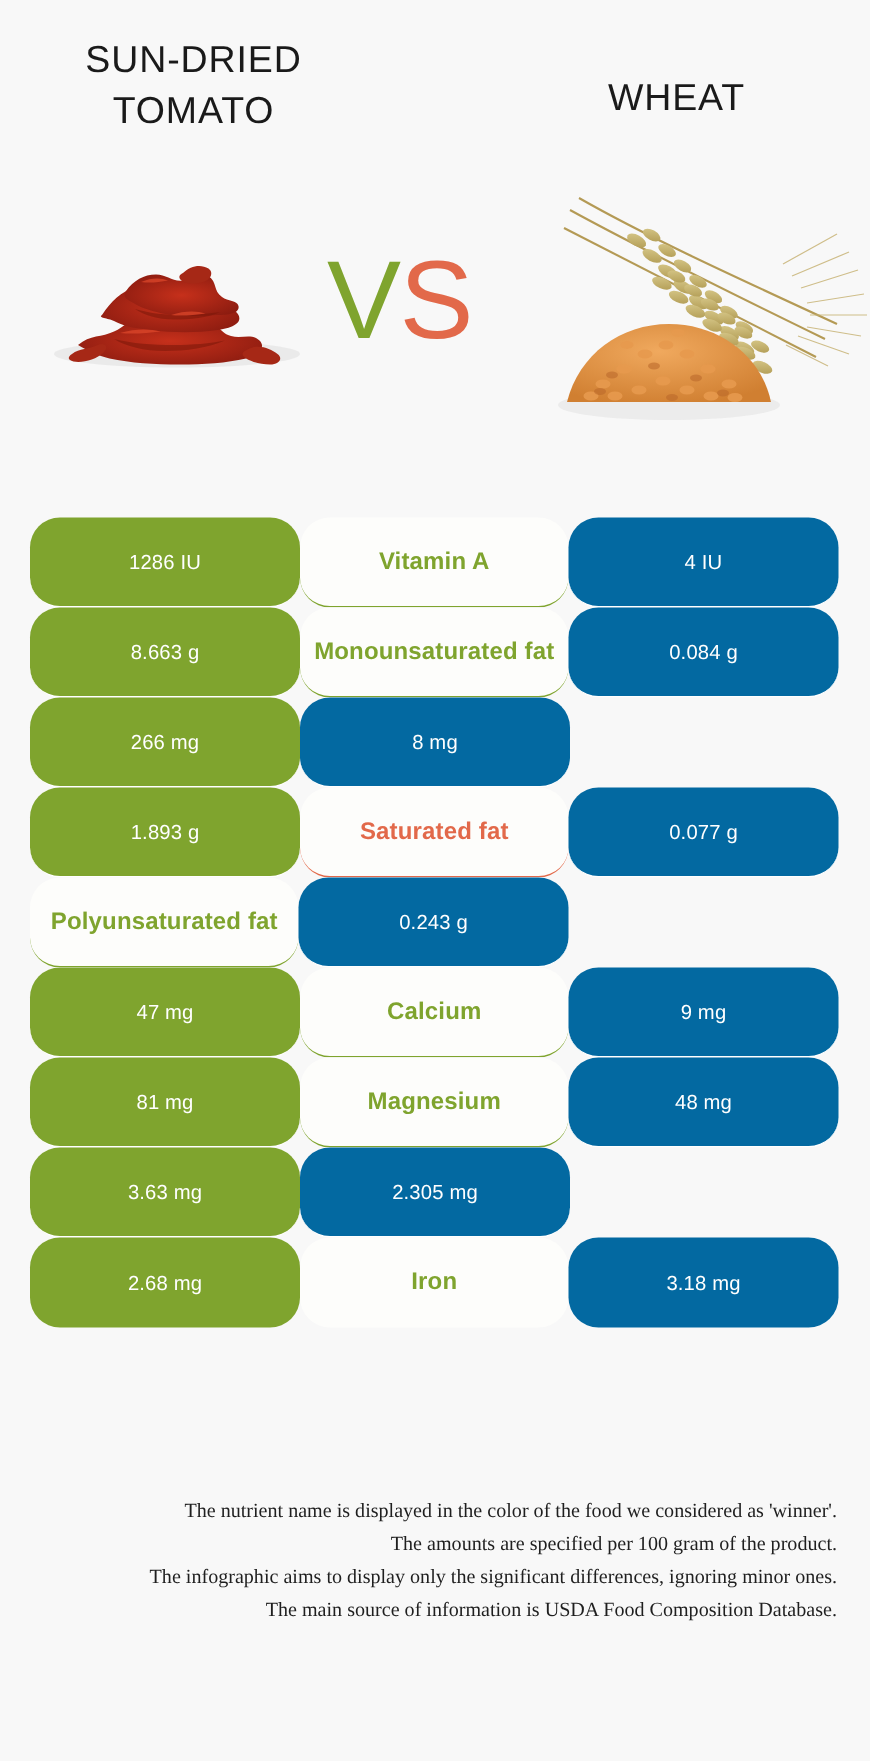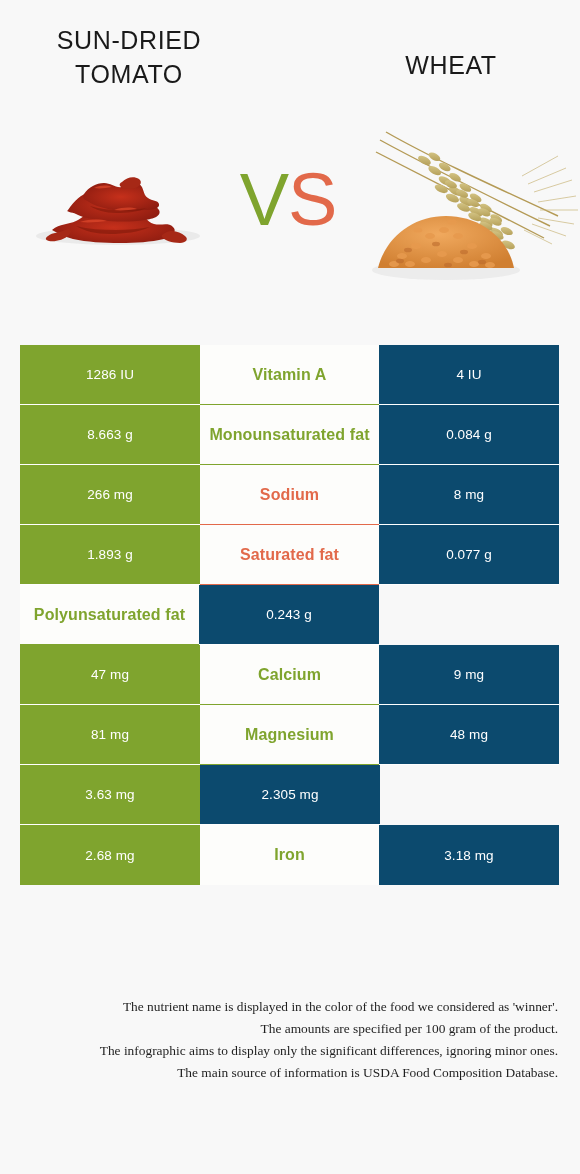--- a/index.html
+++ b/index.html
@@ -67,21 +67,21 @@
     height: 200px;
   }
   .hero-img.left  { left: 10px;  width: 215px; }
   .hero-img.right { left: 352px; width: 228px; }
 
   .vs {
     position: absolute;
     left: 218px;
     top: 42px;
     width: 140px;
-    text-align: center;
+    text-align: left;
     font-family: "Liberation Sans", sans-serif;
     font-weight: 400;
     font-size: 74px;
     line-height: 80px;
     letter-spacing: -1px;
   }
   .vs .v { color: #7fa42e; }
   .vs .s { color: #e2694a; }
 
   
@@ -97,30 +97,31 @@
     width: 539px;
   }
   .cell {
     display: flex;
     align-items: center;
     justify-content: center;
     box-sizing: border-box;
     font-size: 13.5px;
     font-weight: 400;
     letter-spacing: 0.1px;
+    border-radius: 20px;
   }
   .cell-left {
     width: 180px;
     background: #7fa42e;
     color: #ffffff;
     border-bottom: 1px solid #ffffff;
   }
   .cell-right {
     width: 180px;
-    background: #0c4a6e;
+    background: #0369a1;
     color: #ffffff;
     border-bottom: 1px solid #ffffff;
     margin-left: 0;
   }
   .cell-mid {
     width: 179px;
     background: #fdfdfb;
     font-weight: 700;
     font-size: 16px;
   }
@@ -307,21 +308,20 @@
         <div class="cell cell-mid win-green">Vitamin A</div>
         <div class="cell cell-right">4 IU</div>
       </div>
       <div class="row">
         <div class="cell cell-left">8.663 g</div>
         <div class="cell cell-mid win-green">Monounsaturated fat</div>
         <div class="cell cell-right">0.084 g</div>
       </div>
       <div class="row">
         <div class="cell cell-left">266 mg</div>
-        <div class="cell cell-mid win-orange">Sodium</div>
         <div class="cell cell-right">8 mg</div>
       </div>
       <div class="row">
         <div class="cell cell-left">1.893 g</div>
         <div class="cell cell-mid win-orange">Saturated fat</div>
         <div class="cell cell-right">0.077 g</div>
       </div>
       <div class="row">
         <div class="cell cell-mid win-green">Polyunsaturated fat</div>
         <div class="cell cell-right">0.243 g</div>

